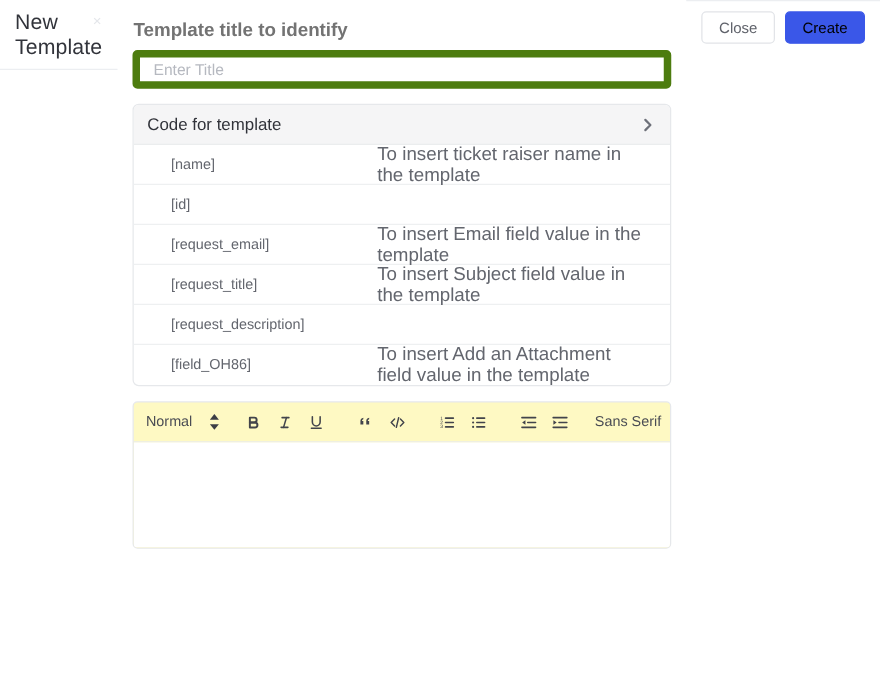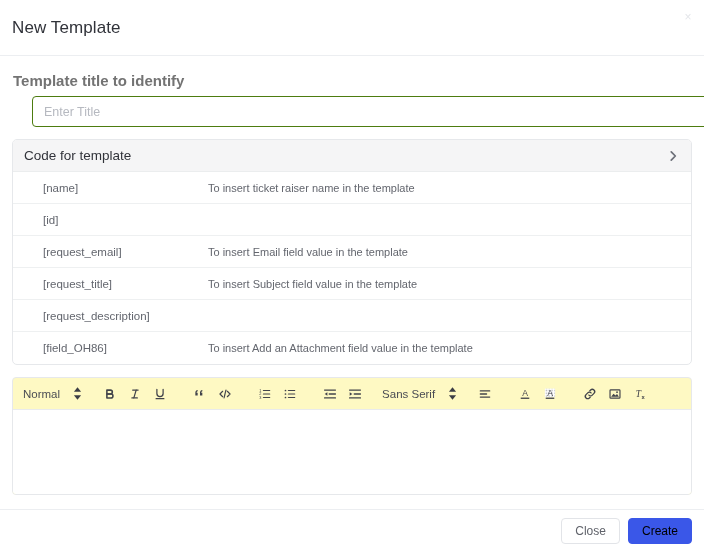--- a/index.html
+++ b/index.html
@@ -15,21 +15,20 @@
     overflow: hidden;
   }
 
   .modal {
     position: relative;
     width: 704px;
     height: 552px;
     background: #ffffff;
     box-sizing: border-box;
     display: flex;
-    flex-direction: column;
   }
 
   
   .modal-header {
     position: relative;
     height: 56px;
     flex: 0 0 56px;
     border-bottom: 1px solid #eceef1;
     box-sizing: border-box;
     display: flex;
@@ -73,29 +72,28 @@
     color: #737373;
     margin: 0 0 7px 1px;
     display: block;
   }
 
   .title-input {
     display: block;
     width: 100%;
     height: 31px;
     box-sizing: border-box;
-    border: 1px solid #4d7c0f;
+    border: 6px solid #4d7c0f;
     border-radius: 4px;
     padding: 0 11px;
     font-size: 12.5px;
     font-family: "Liberation Sans", sans-serif;
     color: #3a3b45;
     background: #fff;
     outline: none;
-    margin-left: 20px;
   }
   .title-input::placeholder { color: #b6b9c0; }
 
   
   .code-card {
     margin-top: 12px;
     border: 1px solid #e6e8eb;
     border-radius: 5px;
     overflow: hidden;
     background: #fff;
@@ -130,21 +128,21 @@
     box-sizing: border-box;
     border-bottom: 1px solid #eef0f1;
   }
   .code-row:last-child { border-bottom: none; }
   .code-key {
     flex: 0 0 165px;
     font-size: 11.5px;
     color: #63666e;
   }
   .code-desc {
-    font-size: 11px;
+    font-size: 15px;
     color: #63666e;
   }
 
   
   .editor {
     margin-top: 12px;
     border: 1px solid #e6e8eb;
     border-radius: 4px;
     background: #fef9c3;
     overflow: hidden;

